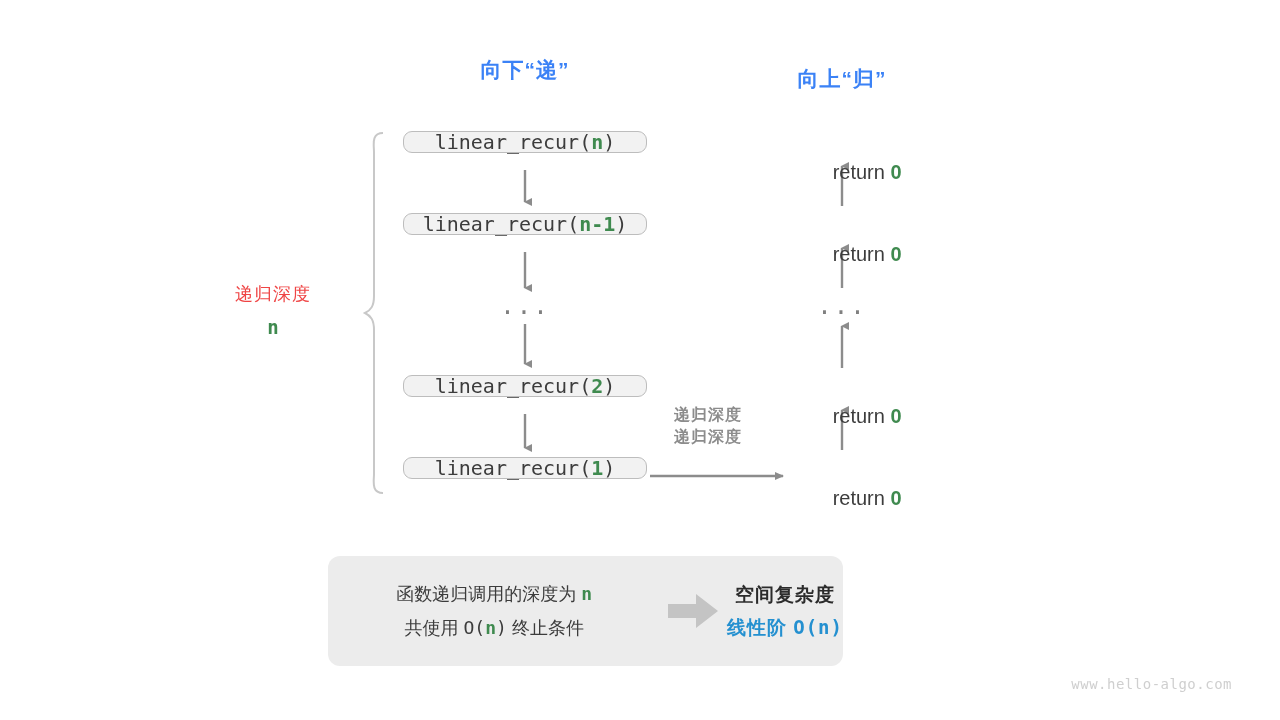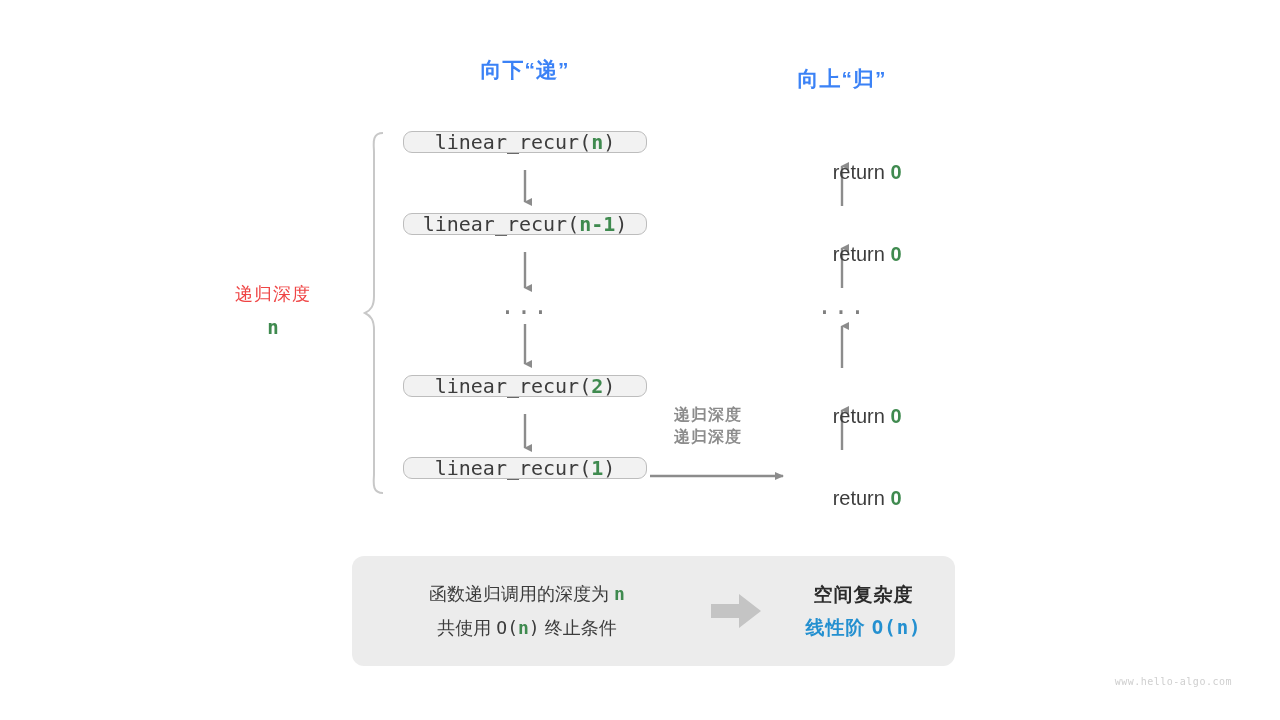--- a/index.html
+++ b/index.html
@@ -131,29 +131,28 @@
     color: #8c8c8c;
     line-height: 22px;
     letter-spacing: 1px;
   }
 
   
   #summary-panel {
     position: absolute;
     left: 328px;
     top: 556px;
-    width: 603px;
+    width: 515px;
     height: 110px;
     box-sizing: border-box;
     background: #ececec;
     border-radius: 12px;
     display: flex;
     align-items: center;
     justify-content: flex-start;
-    margin-left: 24px;
   }
   #summary-left {
     width: 350px;
     text-align: center;
     font-size: 18px;
     color: #3c3c3c;
     line-height: 33px;
     white-space: nowrap;
   }
   #summary-left .mono {
@@ -194,21 +193,21 @@
   #summary-right .sr-value .mono {
     font-family: "DejaVu Sans Mono", "Liberation Mono", monospace;
   }
 
   
   #watermark {
     position: absolute;
     right: 48px;
     top: 676px;
     font-family: "DejaVu Sans Mono", "Liberation Mono", monospace;
-    font-size: 10px;
+    font-size: 14px;
     color: #cfcfcf;
     letter-spacing: 0.5px;
   }
 </style>
 </head>
 <body>
 
 <div class="stage">
 
   <div class="col-header" id="header-down">向下“递”</div>

